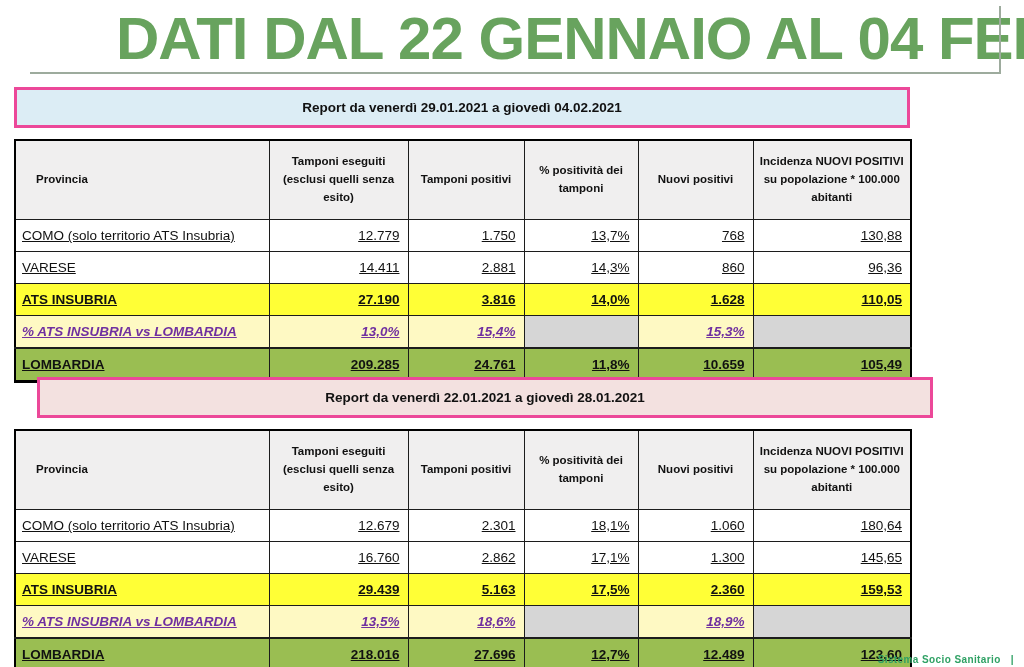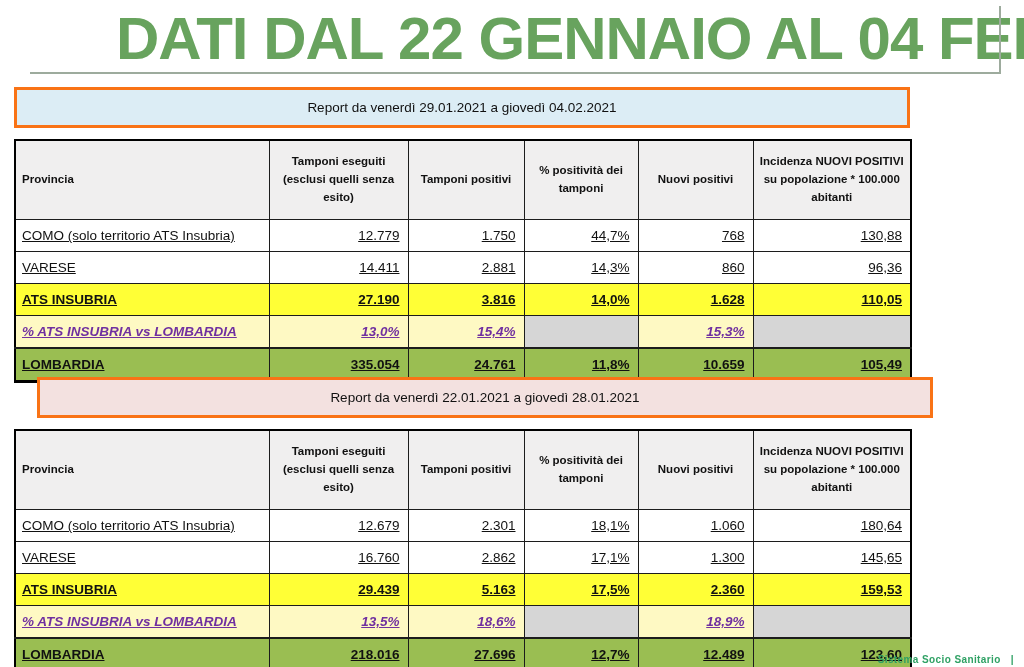--- a/index.html
+++ b/index.html
@@ -11,41 +11,41 @@
     position:absolute;left:116px;top:4px;
     font-size:60px;font-weight:bold;letter-spacing:-1px;
     color:#68a35e;white-space:nowrap;
   }
   .title-bracket{
     position:absolute;left:30px;top:6px;width:969px;height:66px;
     border-right:2px solid #9dab9d;border-bottom:2px solid #9dab9d;
   }
   .banner{
     position:absolute;left:14px;width:890px;height:35px;
-    border:3px solid #f97316;
+    border:3px solid #ec4899;
     display:flex;align-items:center;justify-content:center;
-    font-weight:normal;font-size:13.5px;color:#111;
+    font-weight:bold;font-size:13.5px;color:#111;
   }
   #banner-0{top:87px;}
   #banner-1{top:377px;}
   table.datatable{
     position:absolute;left:14px;width:896px;
     border-collapse:collapse;table-layout:fixed;
     border:2px solid #000;border-bottom-width:3px;
   }
   #table-0{top:139px;}
   #table-1{top:429px;}
   .datatable th,.datatable td{
     border:1px solid #1c1c1c;color:#111;overflow:hidden;
   }
   .datatable th{
     background:#f0efef;font-weight:bold;font-size:11.5px;
     height:74px;text-align:center;padding:2px 3px;line-height:1.55;
   }
-  .datatable th.first{text-align:left;padding-left:6px;}
+  .datatable th.first{text-align:left;padding-left:20px;}
   .datatable td{height:27px;font-size:13.5px;padding:2px 8px;text-decoration:underline;}
   .label-cell{text-align:left;padding-left:6px !important;}
   .num-cell{text-align:right;}
   .row-plain{background:#ffffff;}
   .row-yellow{background:#ffff36;}
   .row-yellow td{font-weight:bold;}
   .row-ratio{background:#fef9c3;}
   .row-ratio td{color:#7030a0;font-style:italic;font-weight:bold;}
   .row-ratio td.empty-gray{background:#d6d6d6;}
   .row-green{background:#9abe52;}
@@ -81,21 +81,21 @@
         <th>% positività dei tamponi</th>
         <th>Nuovi positivi</th>
         <th>Incidenza NUOVI POSITIVI su popolazione * 100.000 abitanti</th>
       </tr>
     </thead>
   <tbody>
       <tr class="row-plain">
         <td class="label-cell">COMO (solo territorio ATS Insubria)</td>
         <td class="num-cell">12.779</td>
         <td class="num-cell">1.750</td>
-        <td class="num-cell">44,7%</td>
+        <td class="num-cell">13,7%</td>
         <td class="num-cell">768</td>
         <td class="num-cell">130,88</td>
       </tr>
       <tr class="row-plain">
         <td class="label-cell">VARESE</td>
         <td class="num-cell">14.411</td>
         <td class="num-cell">2.881</td>
         <td class="num-cell">14,3%</td>
         <td class="num-cell">860</td>
         <td class="num-cell">96,36</td>
@@ -111,21 +111,21 @@
       <tr class="row-ratio">
         <td class="label-cell">% ATS INSUBRIA vs LOMBARDIA</td>
         <td class="num-cell">13,0%</td>
         <td class="num-cell">15,4%</td>
         <td class="num-cell empty-gray"></td>
         <td class="num-cell">15,3%</td>
         <td class="num-cell empty-gray"></td>
       </tr>
       <tr class="row-green">
         <td class="label-cell">LOMBARDIA</td>
-        <td class="num-cell">335.054</td>
+        <td class="num-cell">209.285</td>
         <td class="num-cell">24.761</td>
         <td class="num-cell">11,8%</td>
         <td class="num-cell">10.659</td>
         <td class="num-cell">105,49</td>
       </tr>
     </tbody>
 </table>
 
 <div class="banner" id="banner-1" style="background: rgb(243, 225, 224); margin-left: 23px;">Report da venerdì 22.01.2021 a giovedì 28.01.2021</div>
 

